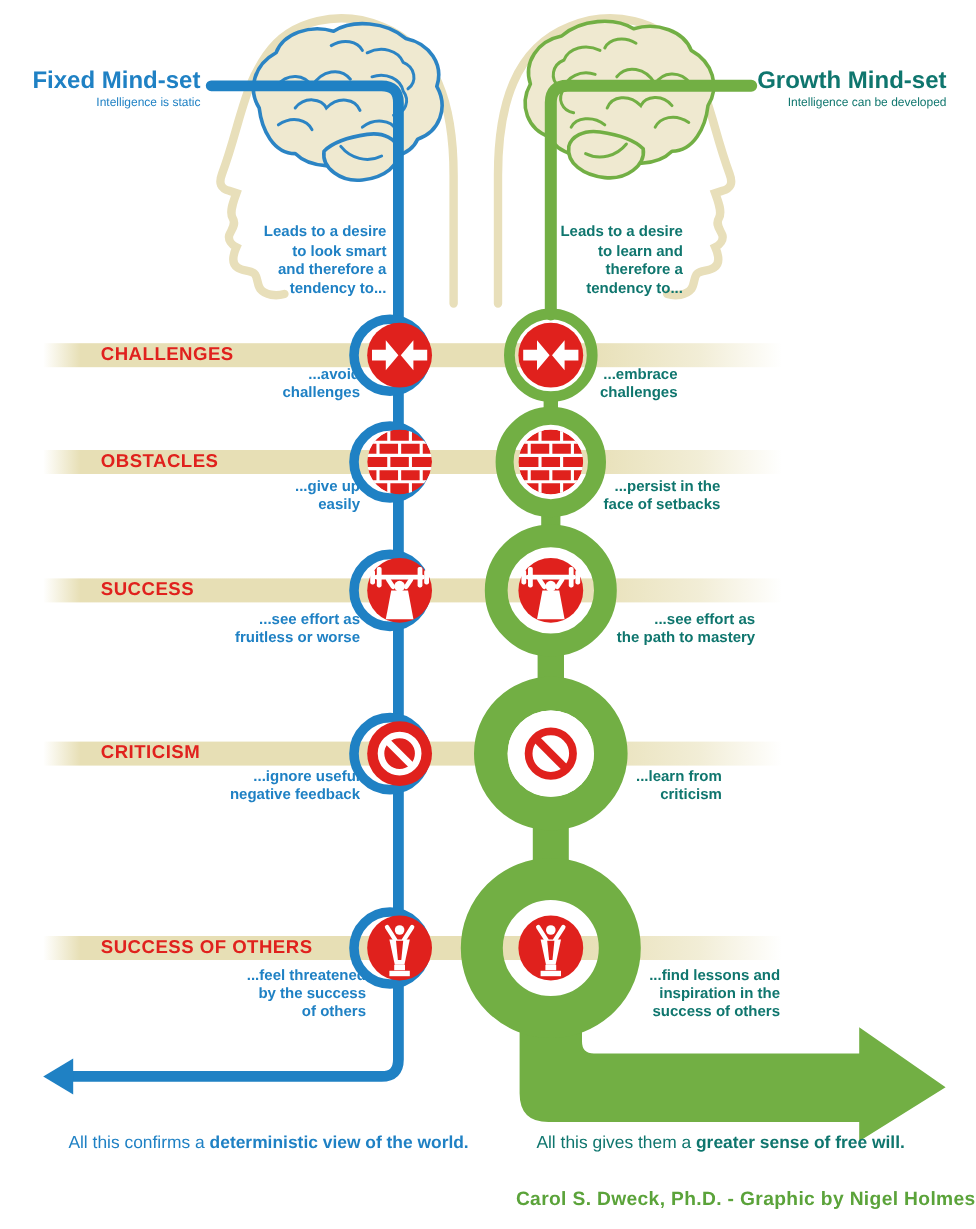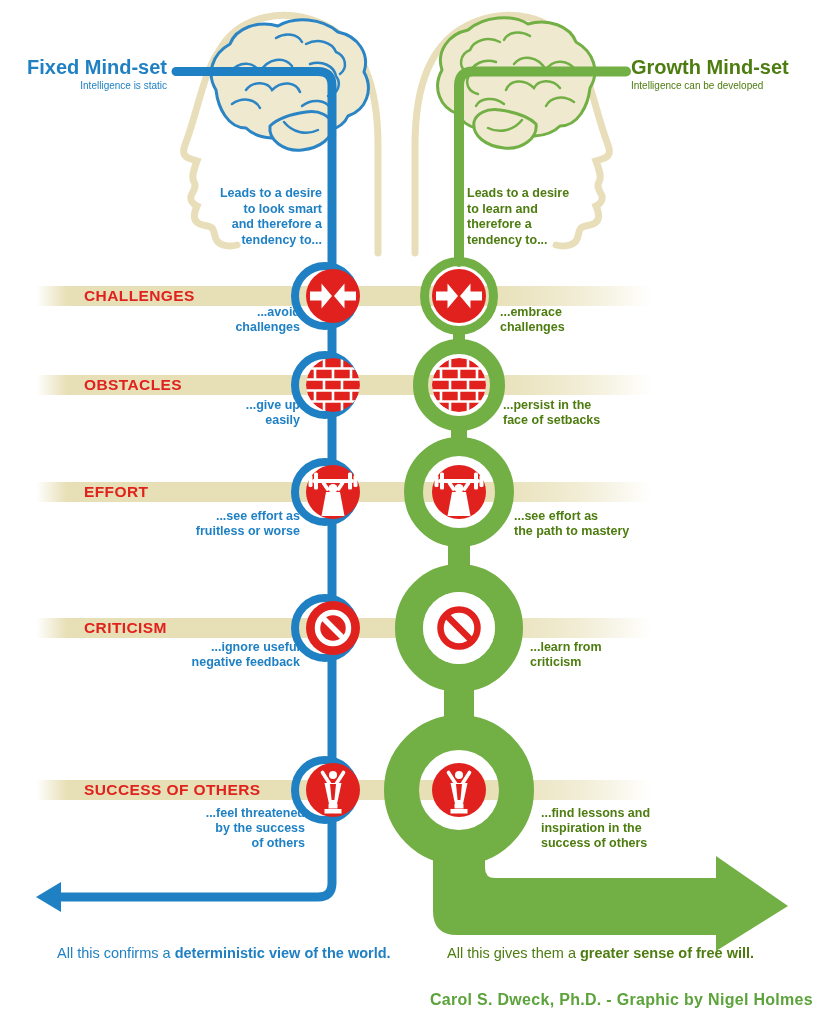--- a/index.html
+++ b/index.html
@@ -17,21 +17,21 @@
       rgba(231,223,181,1) 5%,
       rgba(231,223,181,1) 72%,
       rgba(231,223,181,0.55) 88%,
       rgba(231,223,181,0) 99%);
   }
   .row-label{
     position:absolute;left:84px;color:#E0211D;font-weight:bold;
     font-size:15.5px;line-height:18px;letter-spacing:0.4px;
   }
   .txt-blue{color:#1F81C4;}
-  .txt-green{color:#4d7c0f;}
+  .txt-green{color:#0f766e;text-align:right;}
   .title{font-size:20px;font-weight:bold;line-height:22px;}
   .subtitle{font-size:10px;line-height:16px;}
   .leads{font-size:12.5px;font-weight:bold;line-height:15.5px;}
   .rowtxt{font-size:12.5px;font-weight:bold;line-height:15px;}
   .ra{text-align:right;}
   .bottomtxt{font-size:14.5px;line-height:19px;}
   .bandtxt{
     position:absolute;left:447px;top:897px;color:#ffffff;font-size:15px;line-height:18px;
   }
   .credit{
@@ -222,21 +222,21 @@
 to look smart
 and therefore a
 tendency to...</div>
   <div class="abs leads txt-green ml" style="left:467px;top:186px">Leads to a desire
 to learn and
 therefore a
 tendency to...</div>
 
   <div class="row-label" style="top:287px">CHALLENGES</div>
   <div class="row-label" style="top:376px">OBSTACLES</div>
-  <div class="row-label" style="top:483px">EFFORT</div>
+  <div class="row-label" style="top:483px">SUCCESS</div>
   <div class="row-label" style="top:619px">CRITICISM</div>
   <div class="row-label" style="top:781px">SUCCESS OF OTHERS</div>
 
   <div class="abs ra rowtxt txt-blue ml" style="right:513px;top:305px">...avoid
 challenges</div>
   <div class="abs ra rowtxt txt-blue ml" style="right:513px;top:398px">...give up
 easily</div>
   <div class="abs ra rowtxt txt-blue ml" style="right:513px;top:509px">...see effort as
 fruitless or worse</div>
   <div class="abs ra rowtxt txt-blue ml" style="right:513px;top:640px">...ignore useful

